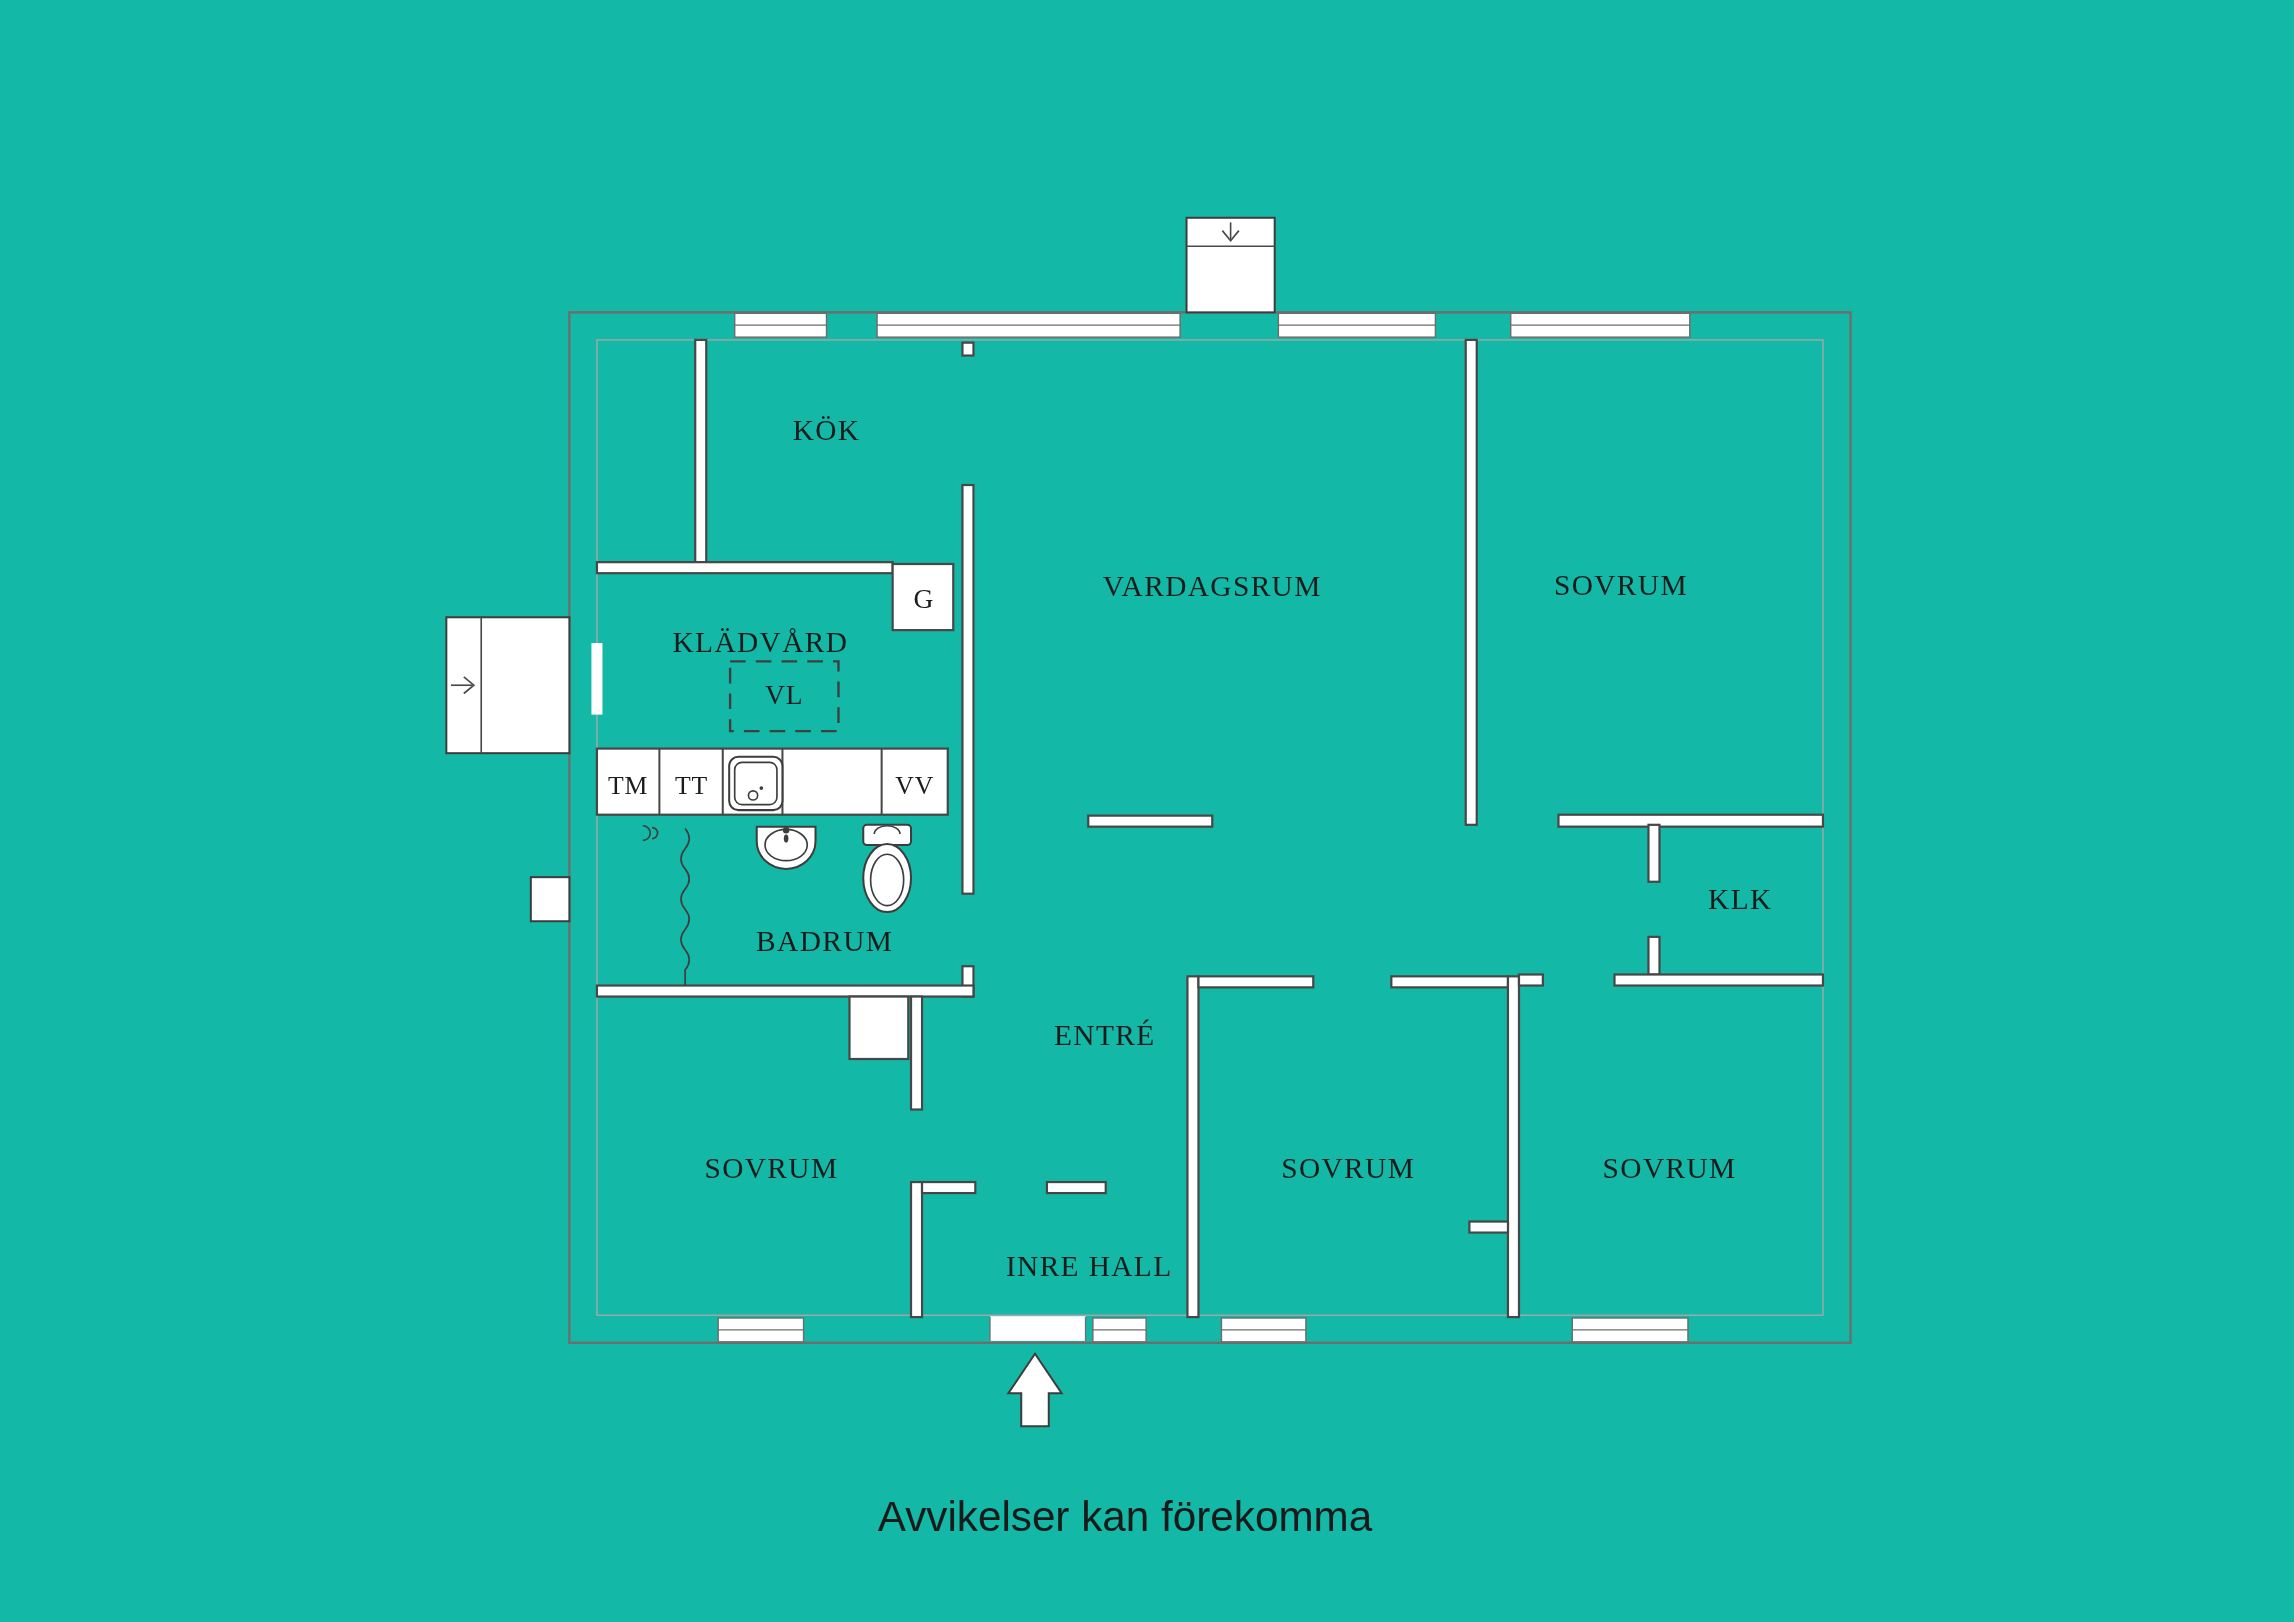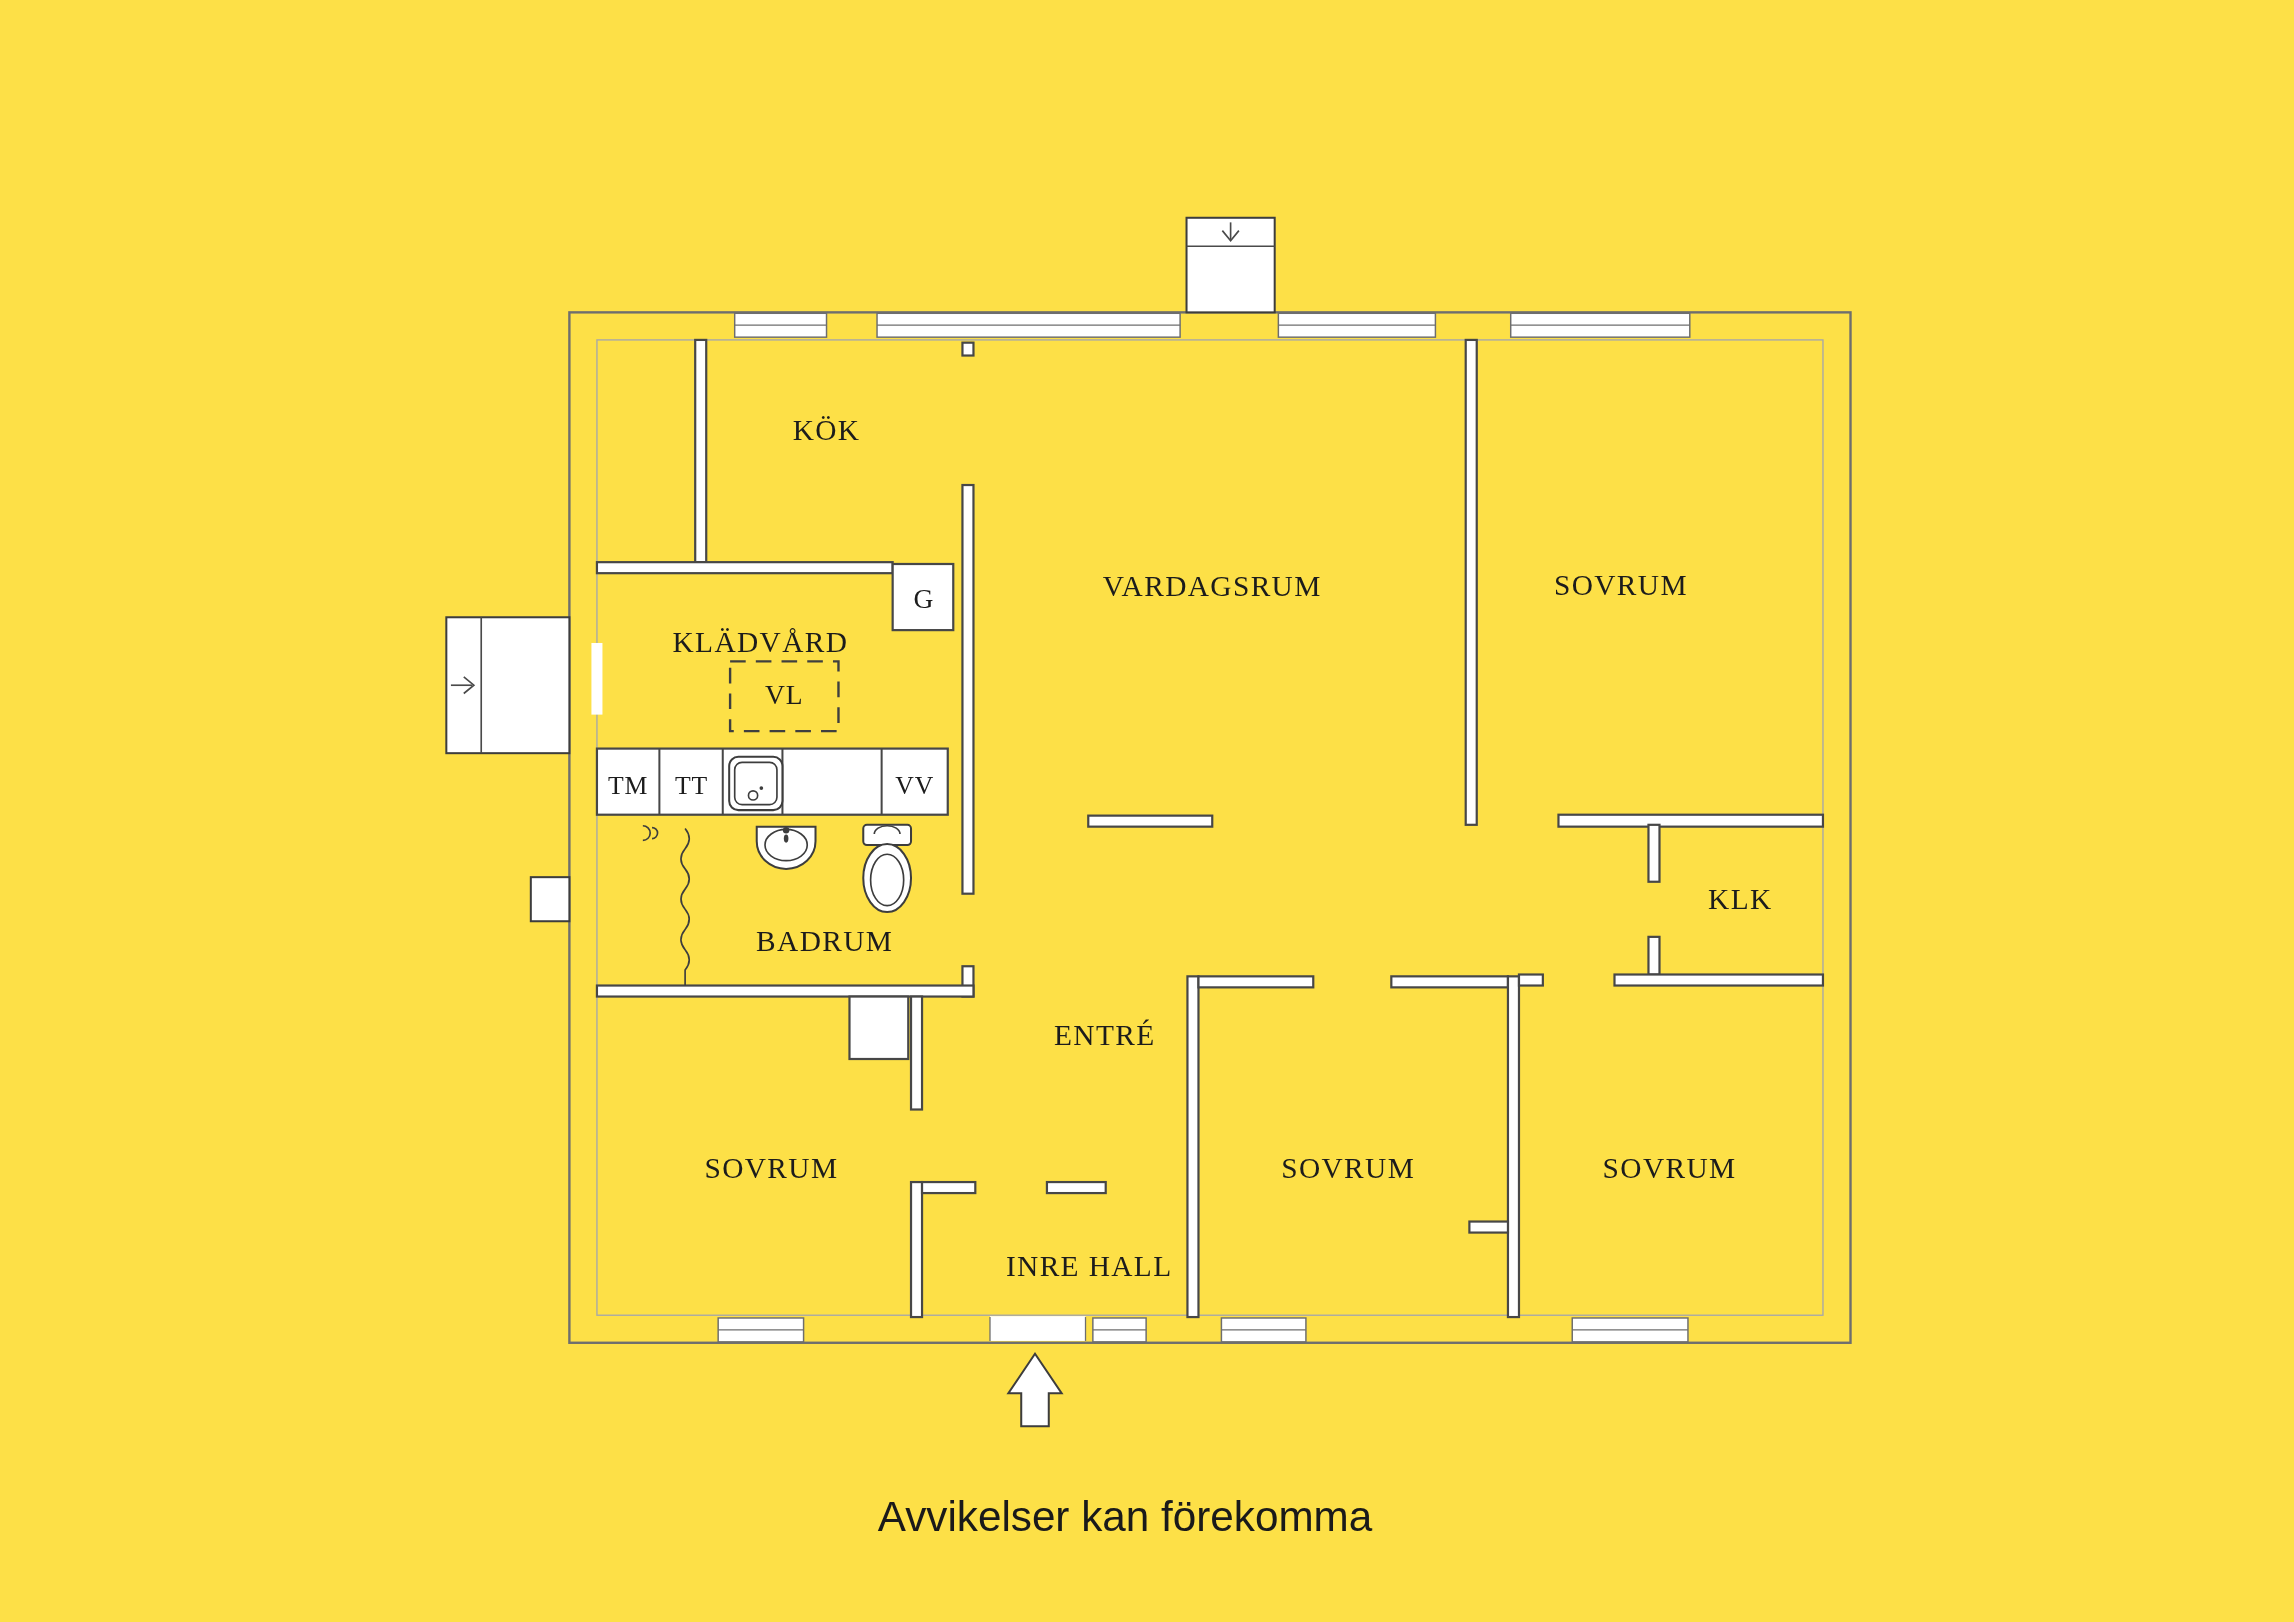--- a/index.html
+++ b/index.html
@@ -1,19 +1,19 @@
 <!DOCTYPE html>
 <html style="font-size:14.7px"><head>
 <meta charset="utf-8">
 <style>
   html,body{margin:0;padding:0;background:#ffffff;}
   .stage{
     position:relative;
     width:2295px;height:1623px;
-    background:#fde047;
+    background:#14b8a6;
     font-family:"Liberation Serif", serif;
     overflow:hidden;
     text-decoration:underline;
   }
   svg{position:absolute;left:0;top:0;}
   .wall{fill:#ffffff;stroke:#474747;stroke-width:2.4;}
   .ext-outer{fill:none;stroke:#6e6e6e;stroke-width:2.6;}
   .ext-inner{fill:none;stroke:#a8a8a8;stroke-width:1.5;}
   .erase{fill:#ffffff;stroke:none;}
   .win{fill:#ffffff;stroke:#6e6e6e;stroke-width:1.6;}

